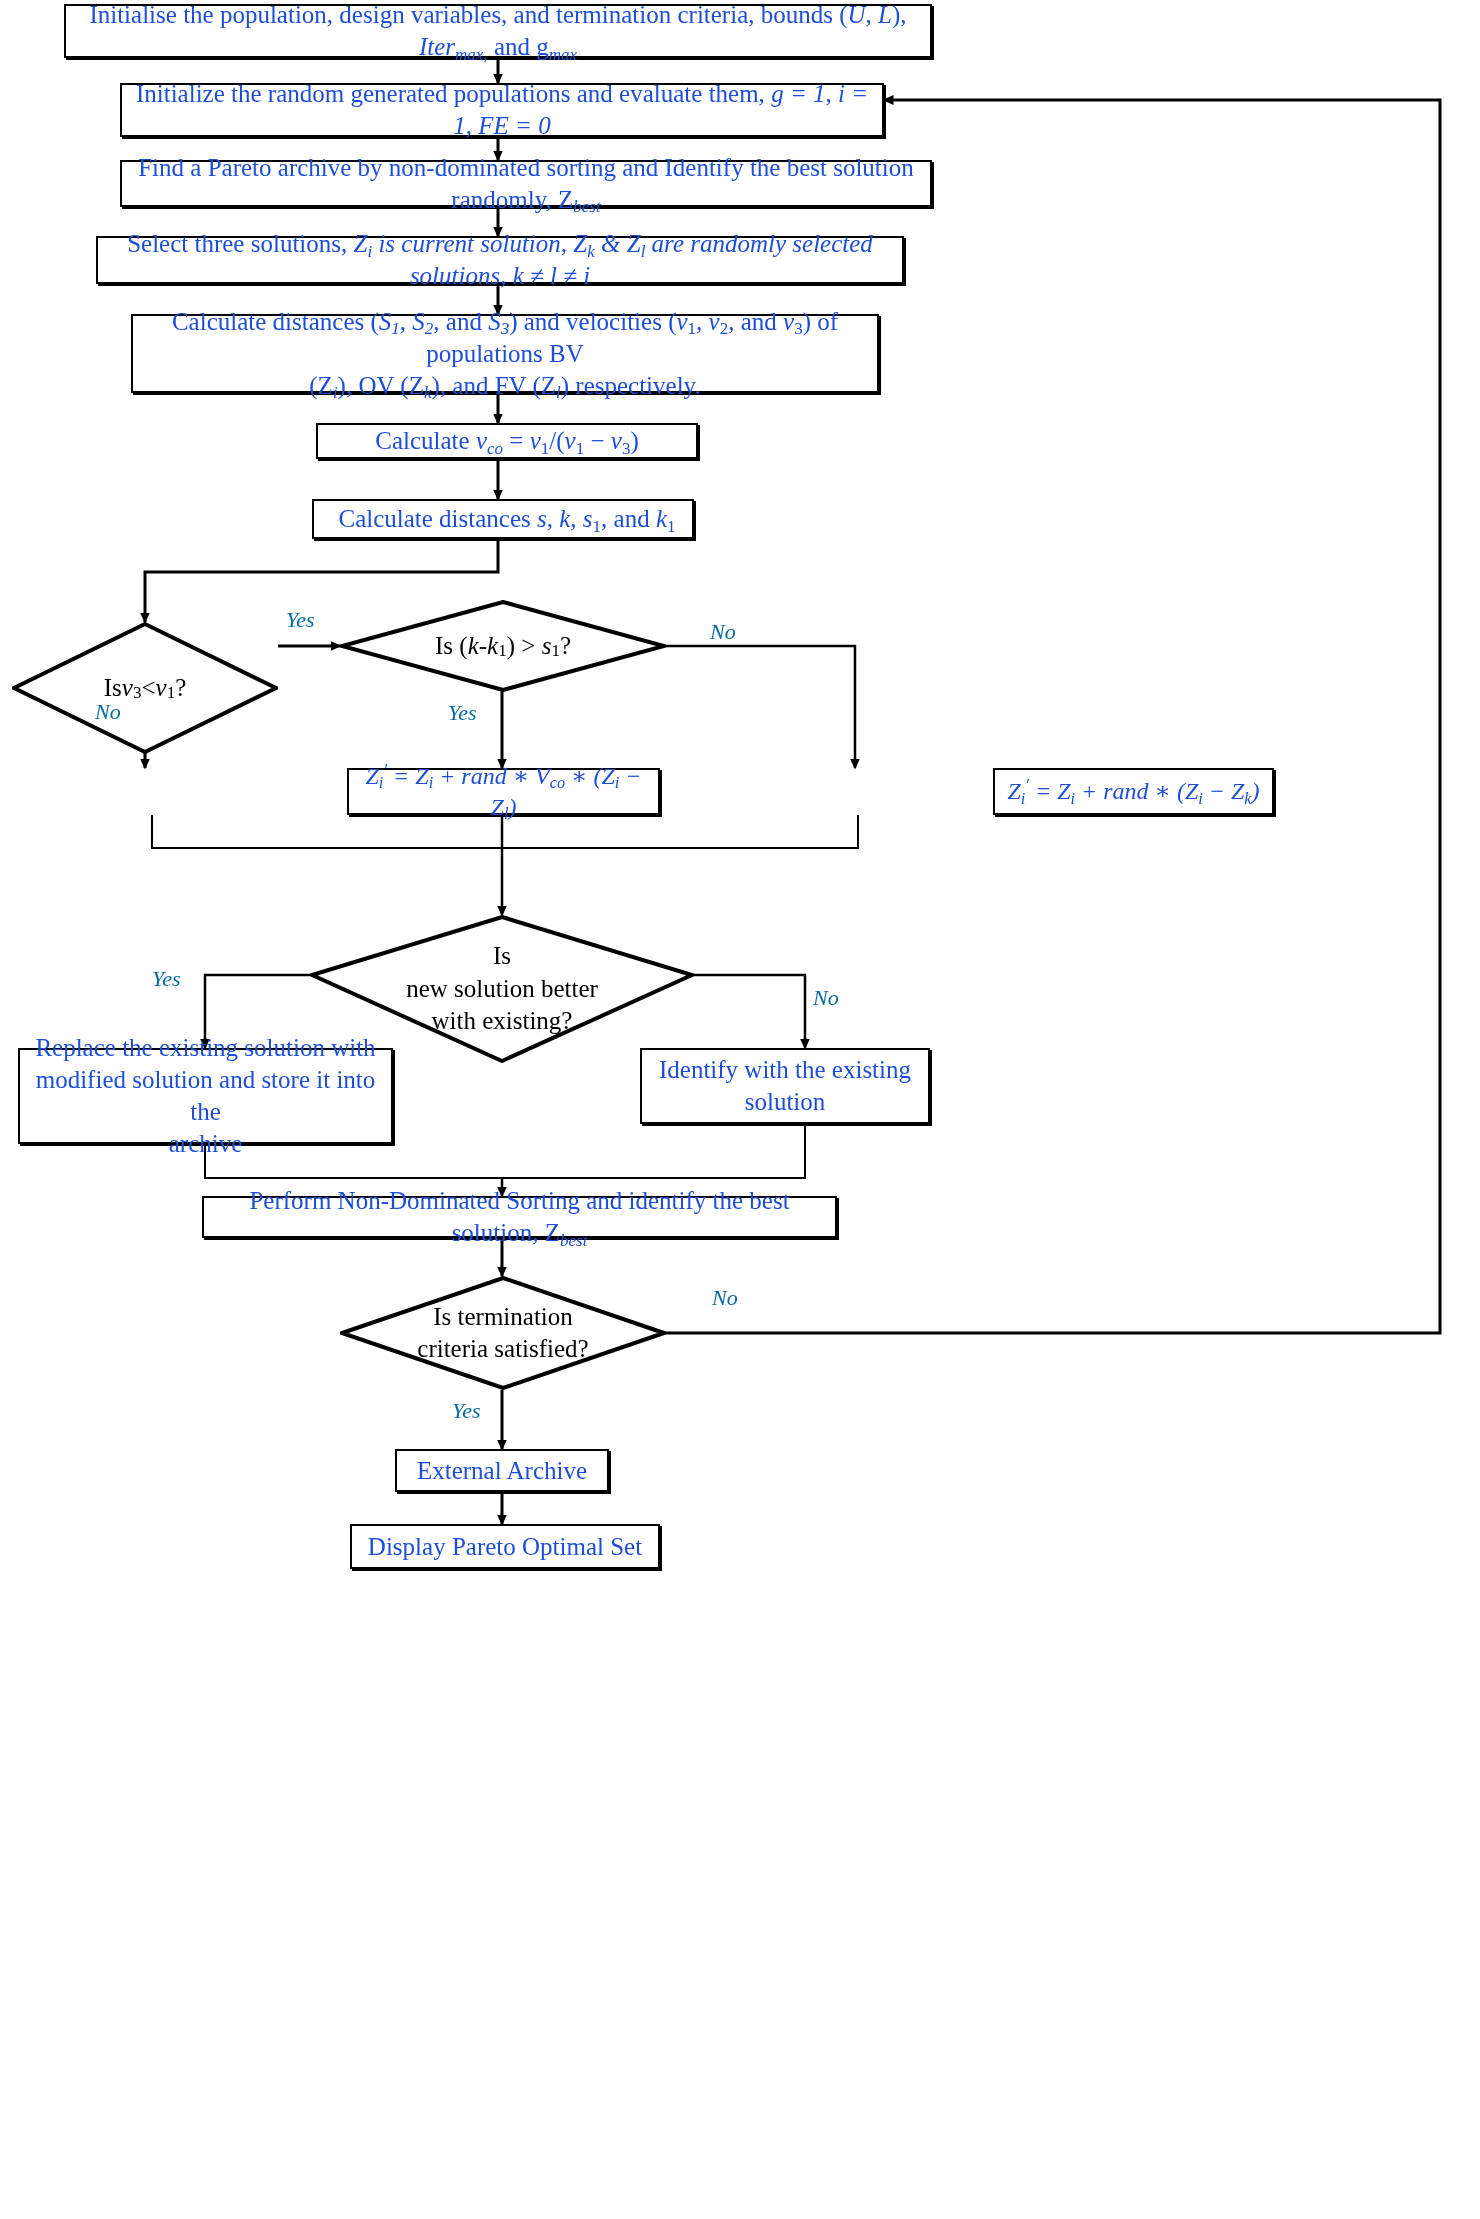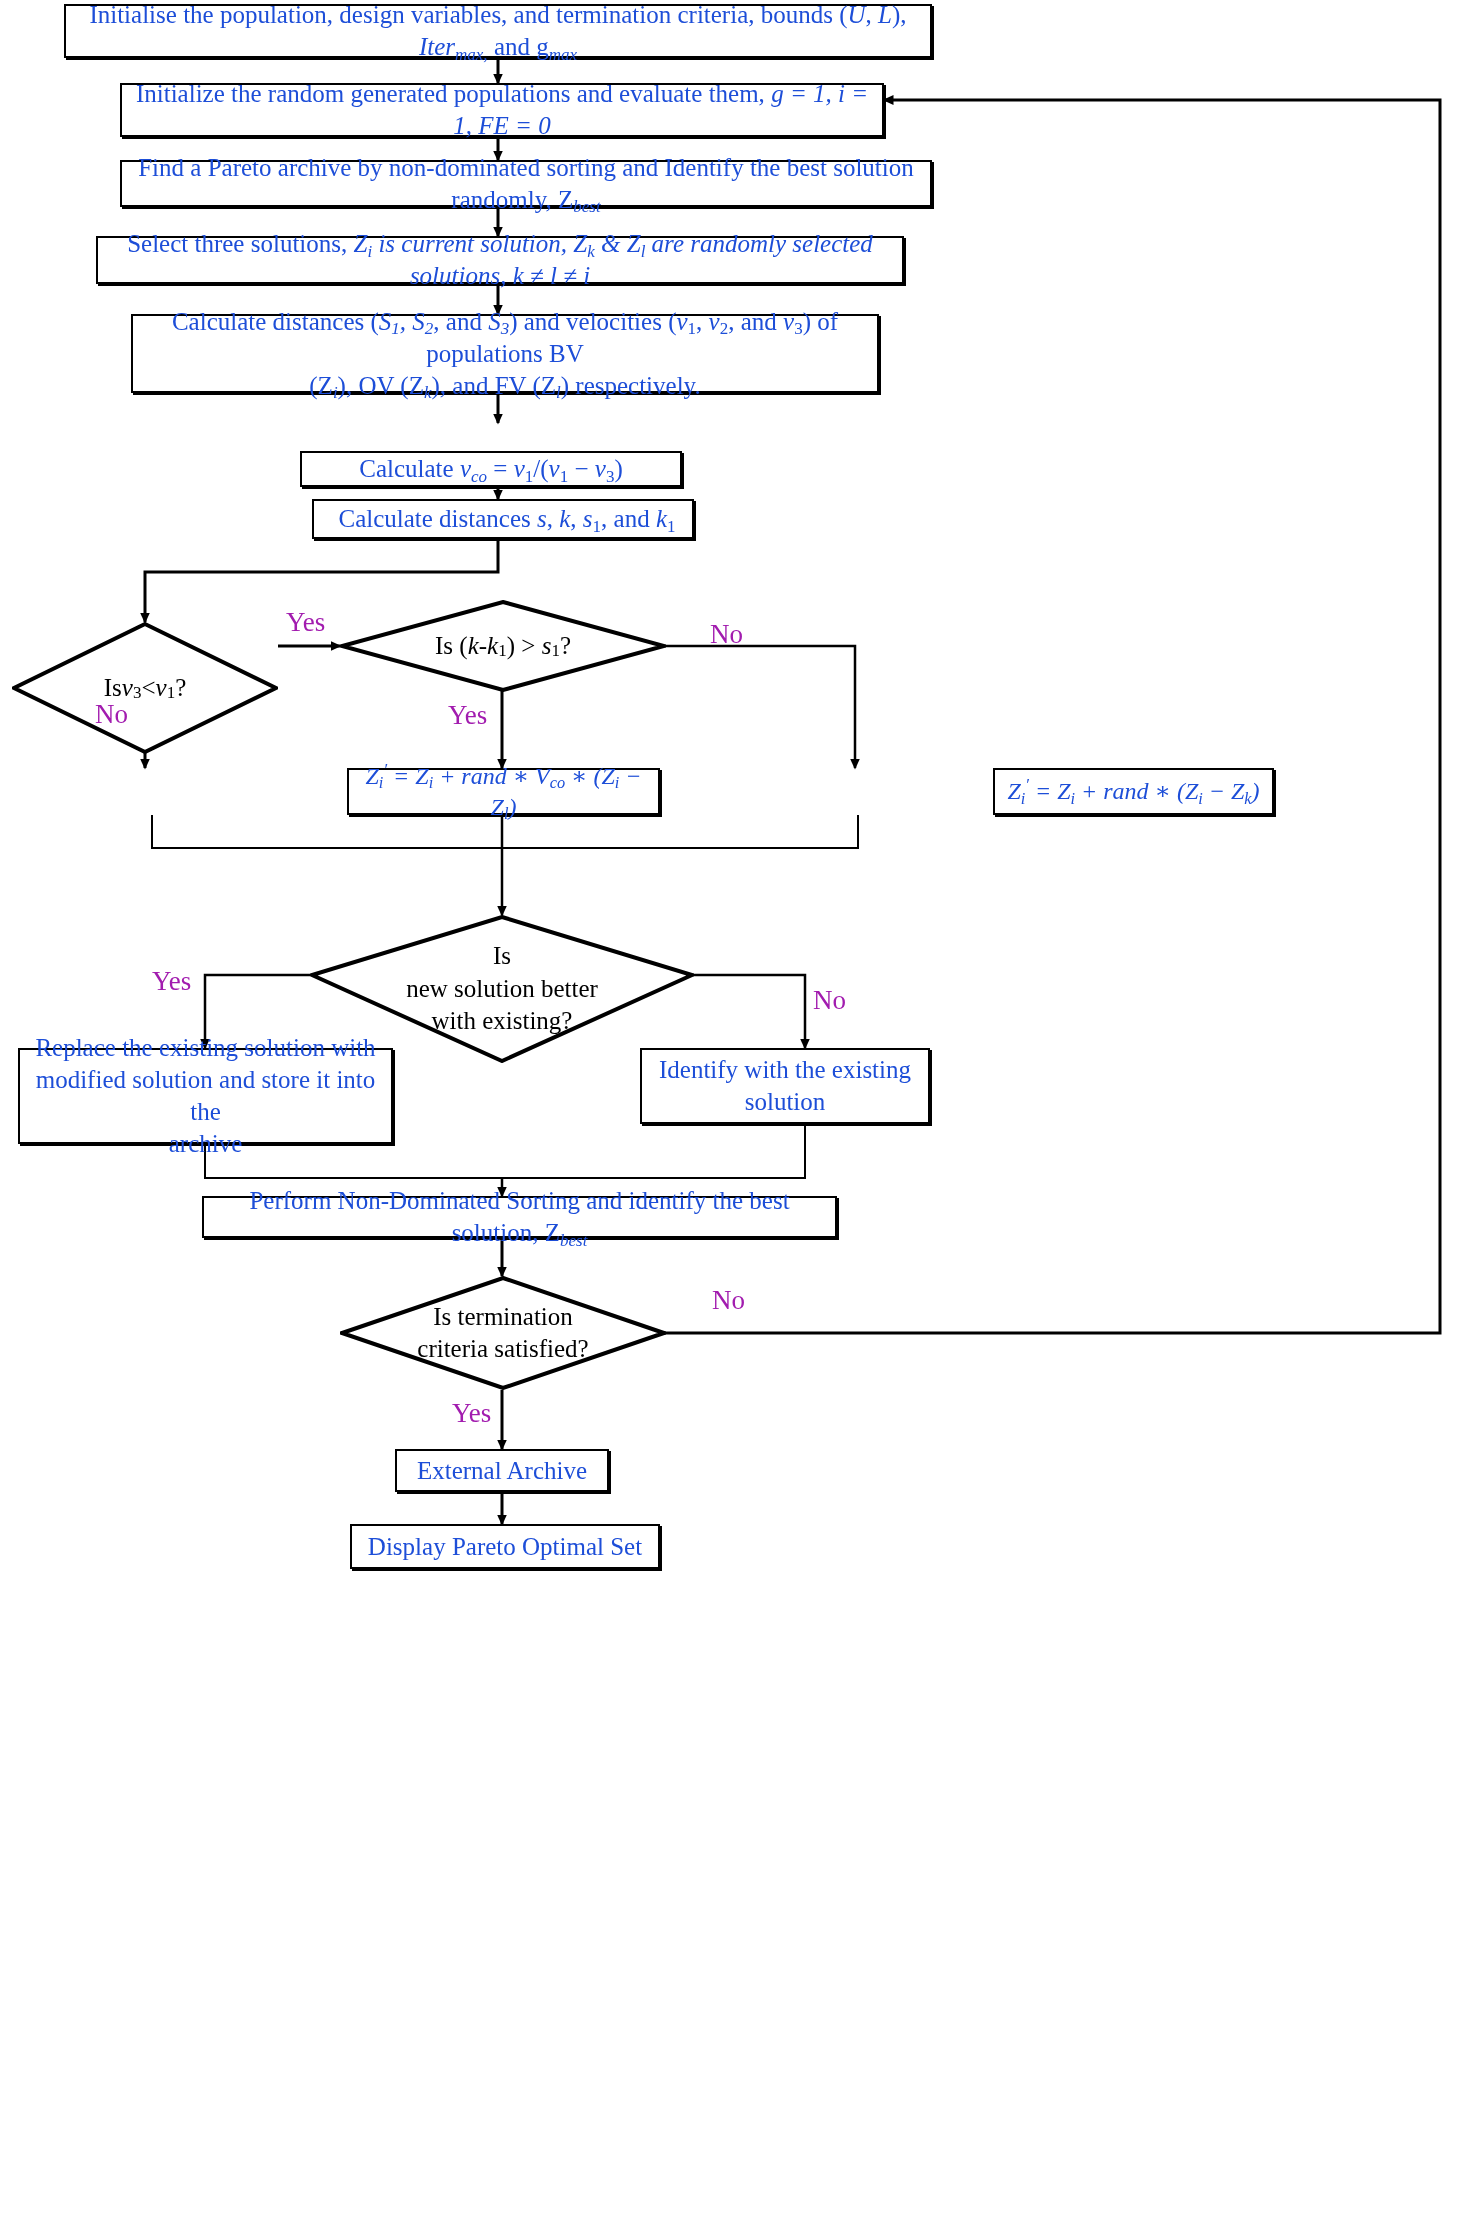--- a/index.html
+++ b/index.html
@@ -60,23 +60,24 @@
     display: flex;
     align-items: center;
     justify-content: center;
     text-align: center;
     font-size: 25px;
     line-height: 1.3;
     color: #000;
   }
   .edge-label {
     position: absolute;
-    font-size: 27px;
-    color: #a21caf;
+    font-size: 22px;
+    color: #0369a1;
     white-space: nowrap;
+    font-style: italic;
   }
   i.it { font-style: italic; }
   sub { font-size: 0.68em; vertical-align: baseline; position: relative; top: 0.28em; }
   .mathv { font-style: italic; font-family: "Liberation Serif","DejaVu Serif",serif; }
 </style>
 </head>
 <body>
 
 <div id="canvas">
 
@@ -161,21 +162,21 @@
     </div>
   </div>
 
   <div class="node box" style="left:131px; top:314px; width:748px; height:79px;">
     <div class="txt">
       Calculate distances (<i class="it">S<sub>1</sub>, S<sub>2</sub></i>, and <i class="it">S<sub>3</sub></i>) and velocities (<span class="mathv">v</span><sub>1</sub>, <span class="mathv">v</span><sub>2</sub>, and <span class="mathv">v</span><sub>3</sub>) of populations BV<br>
       (Z<i class="it"><sub>i</sub></i>), OV (Z<i class="it"><sub>k</sub></i>), and FV (Z<i class="it"><sub>l</sub></i>) respectively.
     </div>
   </div>
 
-  <div class="node box" style="left:300px; top:423px; width:382px; height:36px;margin-top:28px;">
+  <div class="node box" style="left:316px; top:423px; width:382px; height:36px;">
     <div class="txt">
       Calculate <span class="mathv">v<sub>co</sub></span> = <span class="mathv">v</span><sub>1</sub>/(<span class="mathv">v</span><sub>1</sub> − <span class="mathv">v</span><sub>3</sub>)
     </div>
   </div>
 
   <div class="node box" style="left:312px; top:499px; width:382px; height:40px;padding-left:8px;">
     <div class="txt">
       Calculate distances <i class="it">s</i>, <i class="it">k</i>, <i class="it">s</i><sub>1</sub>, and <i class="it">k</i><sub>1</sub>
     </div>
   </div>

